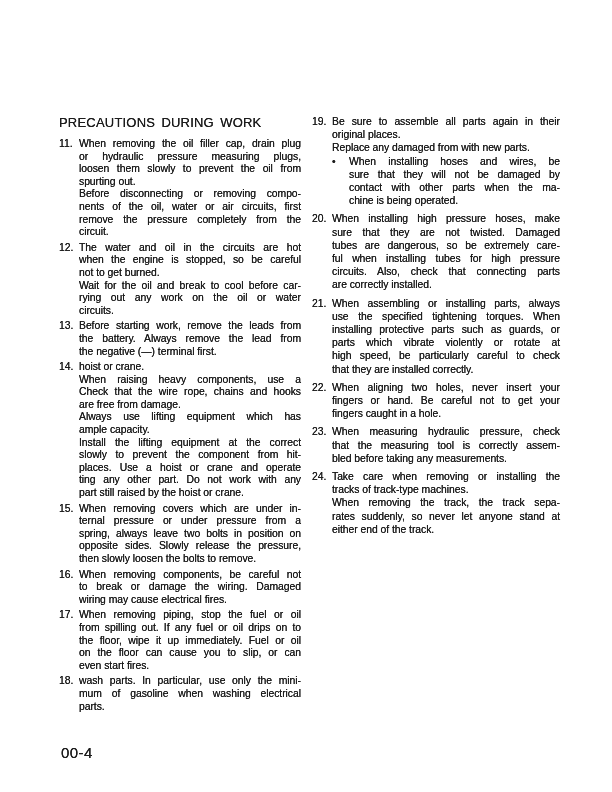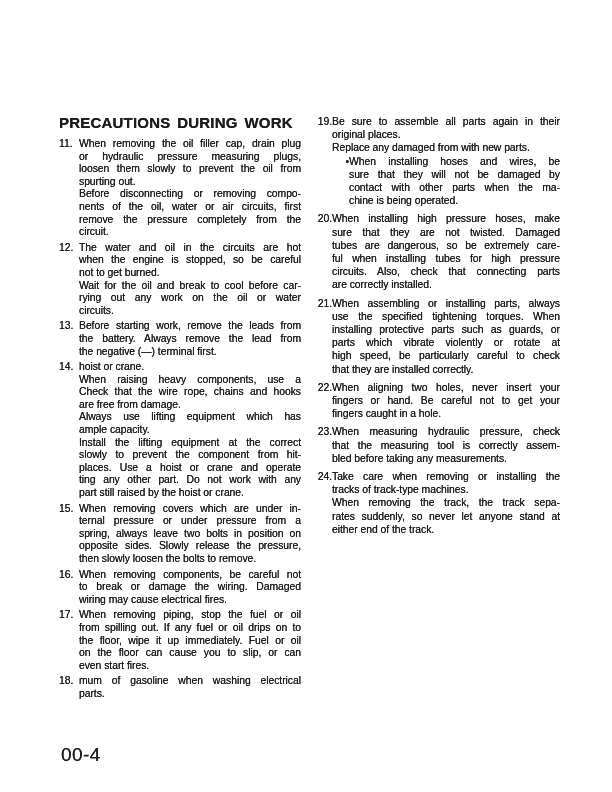--- a/index.html
+++ b/index.html
@@ -9,55 +9,55 @@
     position: relative;
     overflow: hidden;
     font-family: "Liberation Sans", sans-serif;
     color: #1c1c1c;
   }
   .col { position: absolute; top: 115px; }
   #col-left  { left: 59px;  width: 242px; }
   #col-right { left: 312px; width: 248px; }
 
   .heading {
-    font-weight: bold;
-    font-size: 15px;
+    font-weight: normal;
+    font-size: 13px;
     line-height: 15px;
     letter-spacing: 0.2px;
     word-spacing: 2.5px;
     margin: 0 0 8px 0;
     text-shadow: 0 0 0.35px currentColor;
   }
 
   .item { display: flex; }
   #col-left  .item { margin-bottom: 3px; }
   #col-right .item { margin-bottom: 5px; }
 
   .num  { flex: 0 0 20px; }
   .body { flex: 1; min-width: 0; }
 
   .ln, .num, .bmark {
     font-size: 10.4px;
     letter-spacing: -0.05px;
     text-shadow: 0 0 0.35px currentColor;
   }
   #col-left  .ln, #col-left  .num, #col-left  .bmark { line-height: 12.6px; }
-  #col-right .ln, #col-right .num, #col-right .bmark { line-height: 13.2px; text-align: right; }
+  #col-right .ln, #col-right .num, #col-right .bmark { line-height: 13.2px; }
 
   .ln { text-align: justify; text-align-last: justify; }
   .ln.last { text-align-last: left; }
 
   .bullet { display: flex; }
   .bmark { flex: 0 0 17px; }
   .btext { flex: 1; min-width: 0; }
 
   .footer {
     position: absolute;
     left: 61px; top: 744px;
-    font-size: 19px;
+    font-size: 15px;
     letter-spacing: 0.4px;
     text-shadow: 0 0 0.4px currentColor;
   }
 </style>
 </head>
 <body>
 
 <div>
 
   <div id="col-left" class="col">
@@ -160,20 +160,21 @@
               <div class="ln">the floor, wipe it up immediately. Fuel or oil</div>
               <div class="ln">on the floor can cause you to slip, or can</div>
               <div class="ln last">even start fires.</div>
             </div>
           </div>
         </div>
         <div class="item">
           <div class="num">18.</div>
           <div class="body">
             <div class="para">
+              <div class="ln">wash parts. In particular, use only the mini-</div>
               <div class="ln">mum of gasoline when washing electrical</div>
               <div class="ln last">parts.</div>
             </div>
           </div>
         </div>
       </div>
   </div>
 
   <div id="col-right" class="col">
     <div id="col-right-items">

